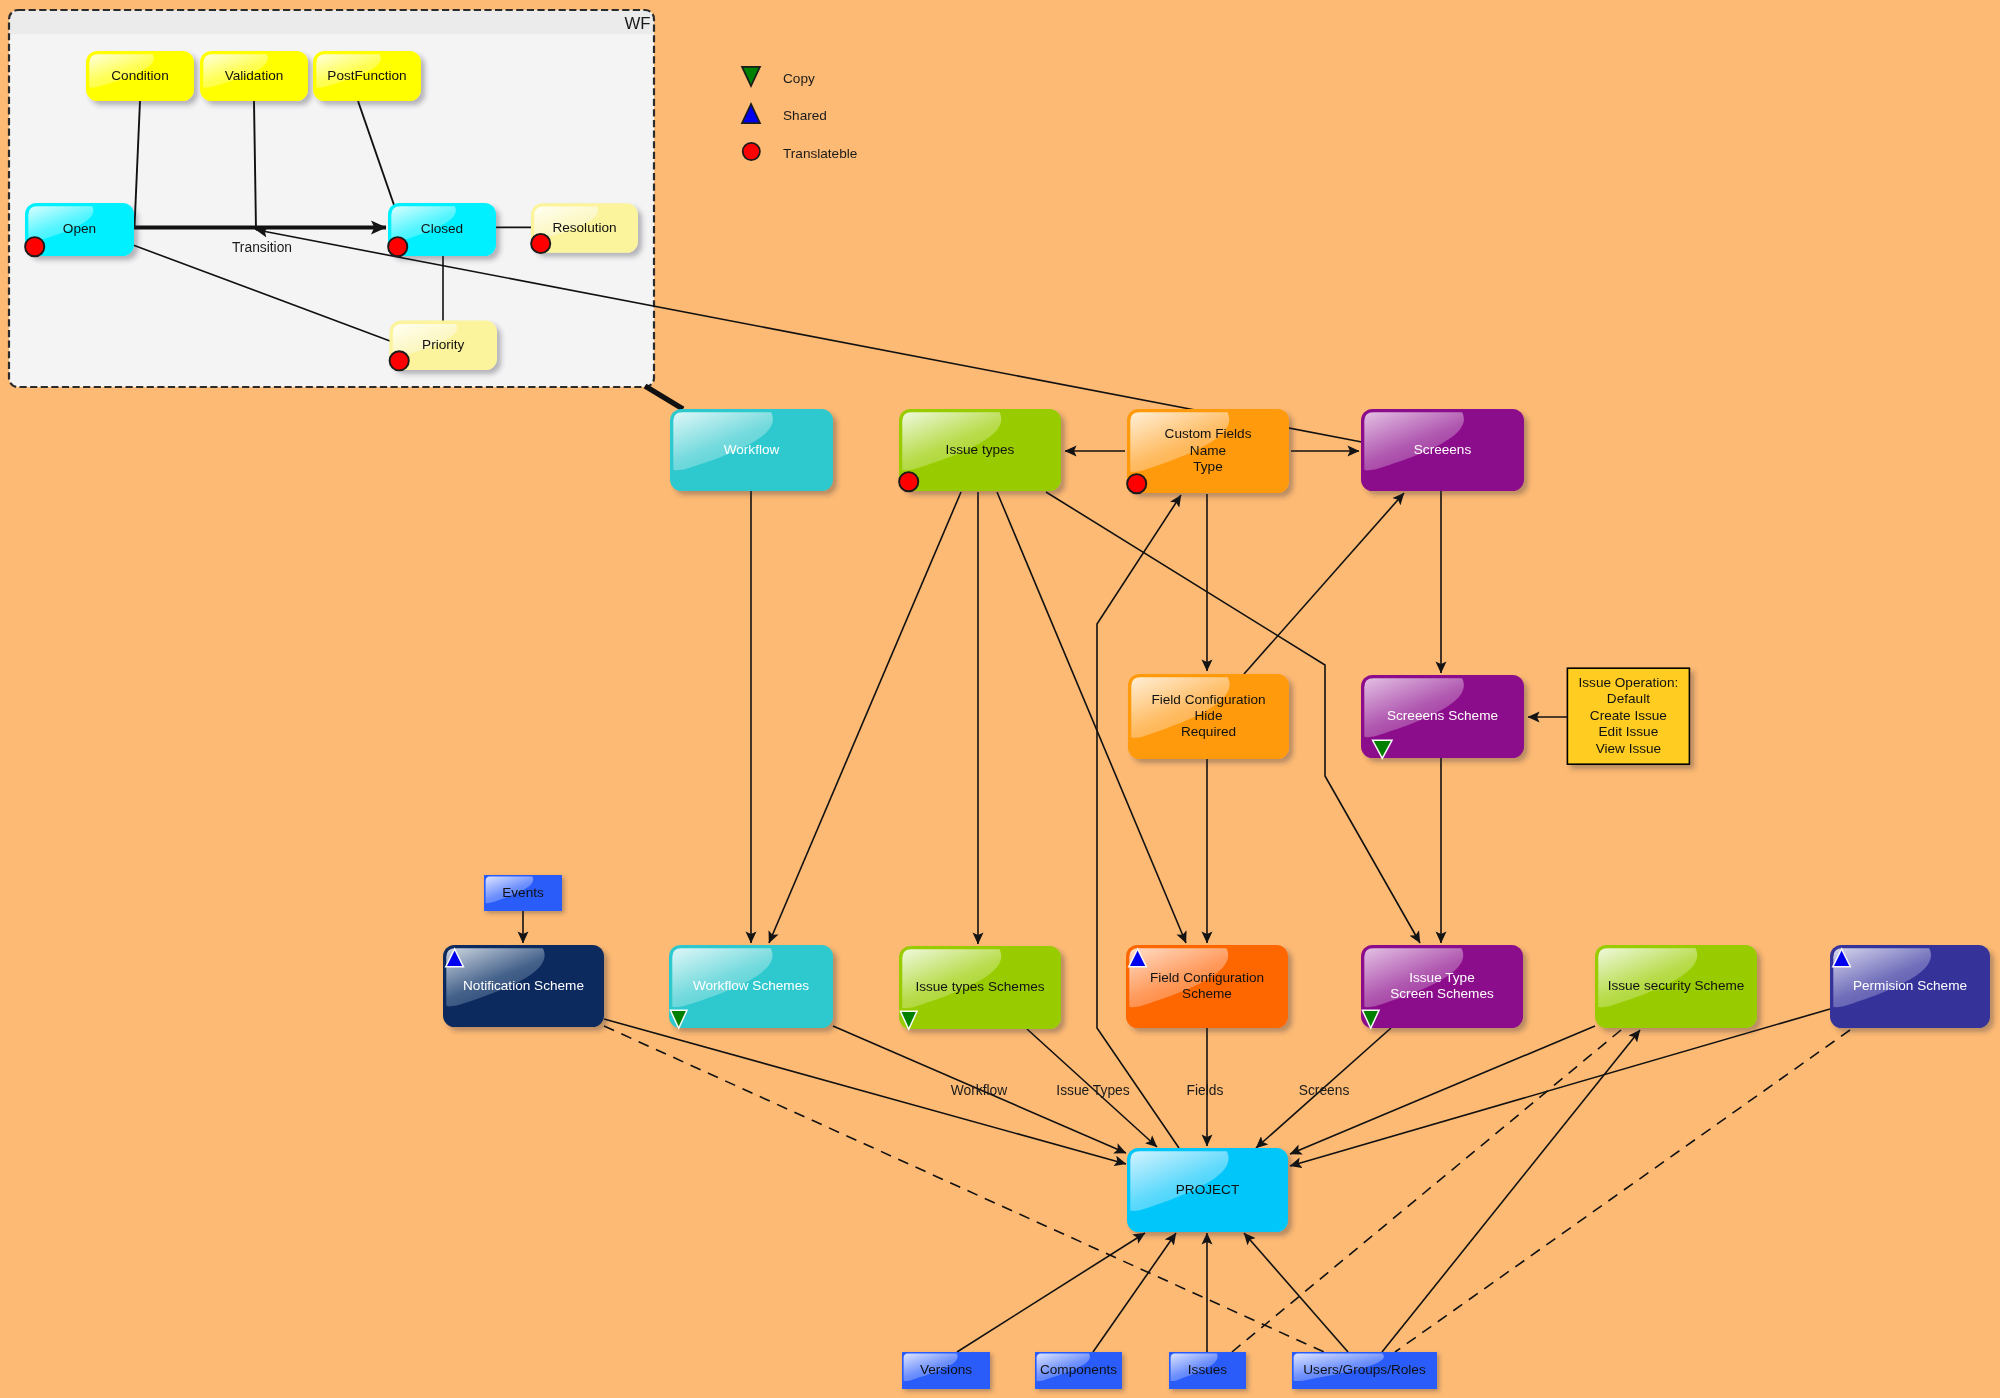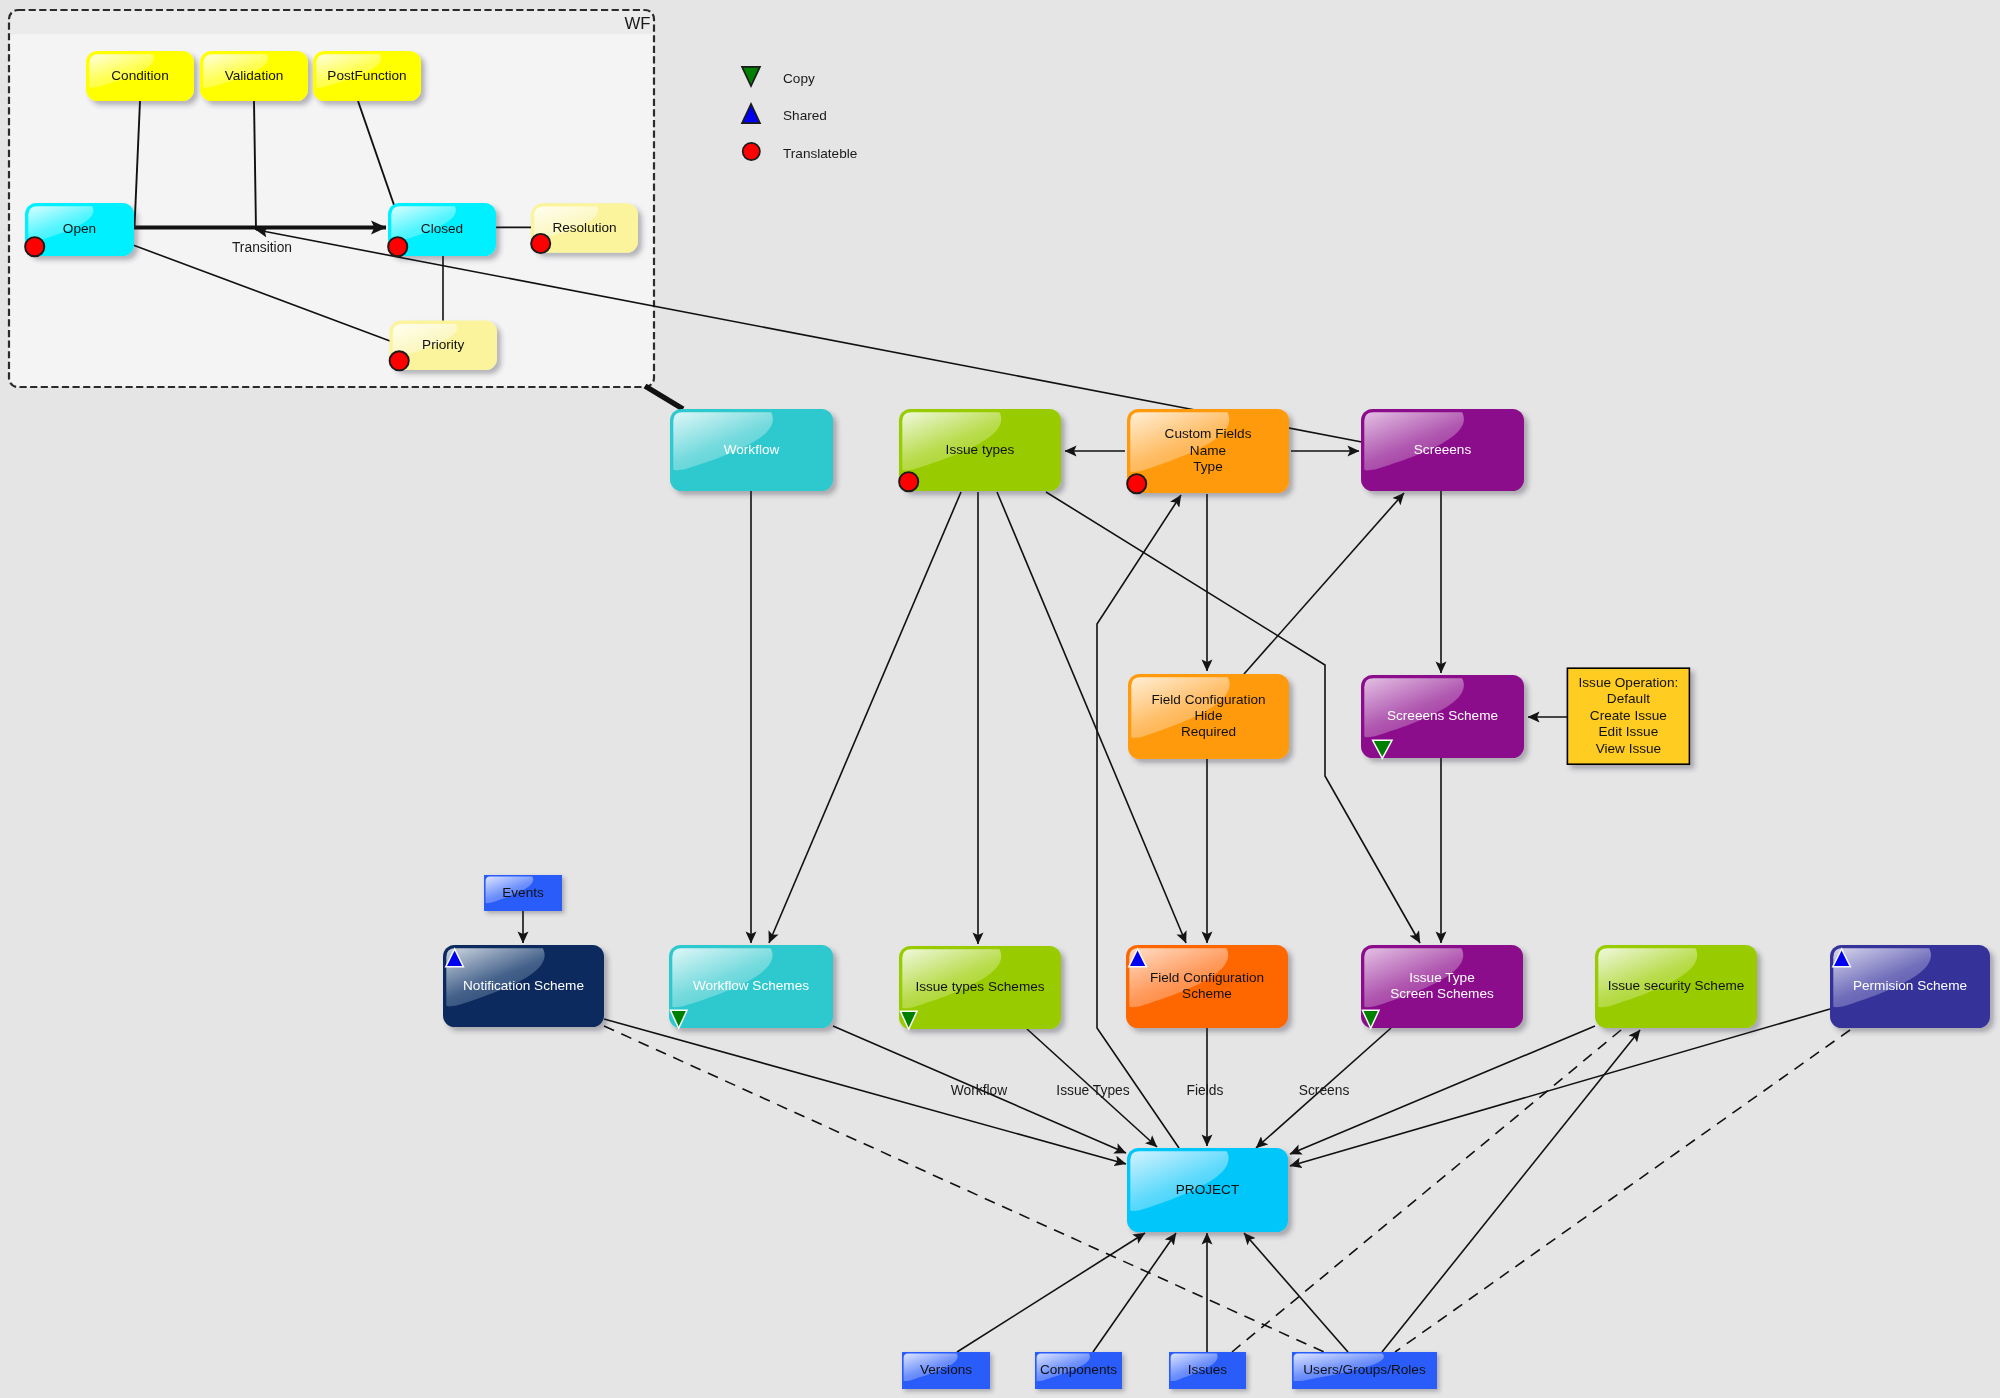--- a/index.html
+++ b/index.html
@@ -1,17 +1,17 @@
 <!DOCTYPE html>
 <html><head>
 <meta charset="utf-8">
 <style>
   html,body{margin:0;padding:0;background:#ffffff;}
   body{width:2000px;height:1398px;overflow:hidden;font-family:"Liberation Sans",sans-serif;}
-  #stage{position:relative;width:2000px;height:1398px;background:#e5e5e5;text-align:right;}
+  #stage{position:relative;width:2000px;height:1398px;background:#fdba74;text-align:right;}
   svg{display:block;}
   .nlabel{font-family:"Liberation Sans",sans-serif;font-size:13.6px;text-anchor:middle;dominant-baseline:middle;}
   .elabel{font-family:"Liberation Sans",sans-serif;font-size:13.8px;text-anchor:middle;fill:#1a1a1a;}
   .legendlabel{font-family:"Liberation Sans",sans-serif;font-size:13.6px;fill:#1a1a1a;}
   .wflabel{font-family:"Liberation Sans",sans-serif;font-size:16.8px;fill:#1a1a1a;text-anchor:end;}
 </style>
 </head>
 <body>
 
 <div id="stage">

